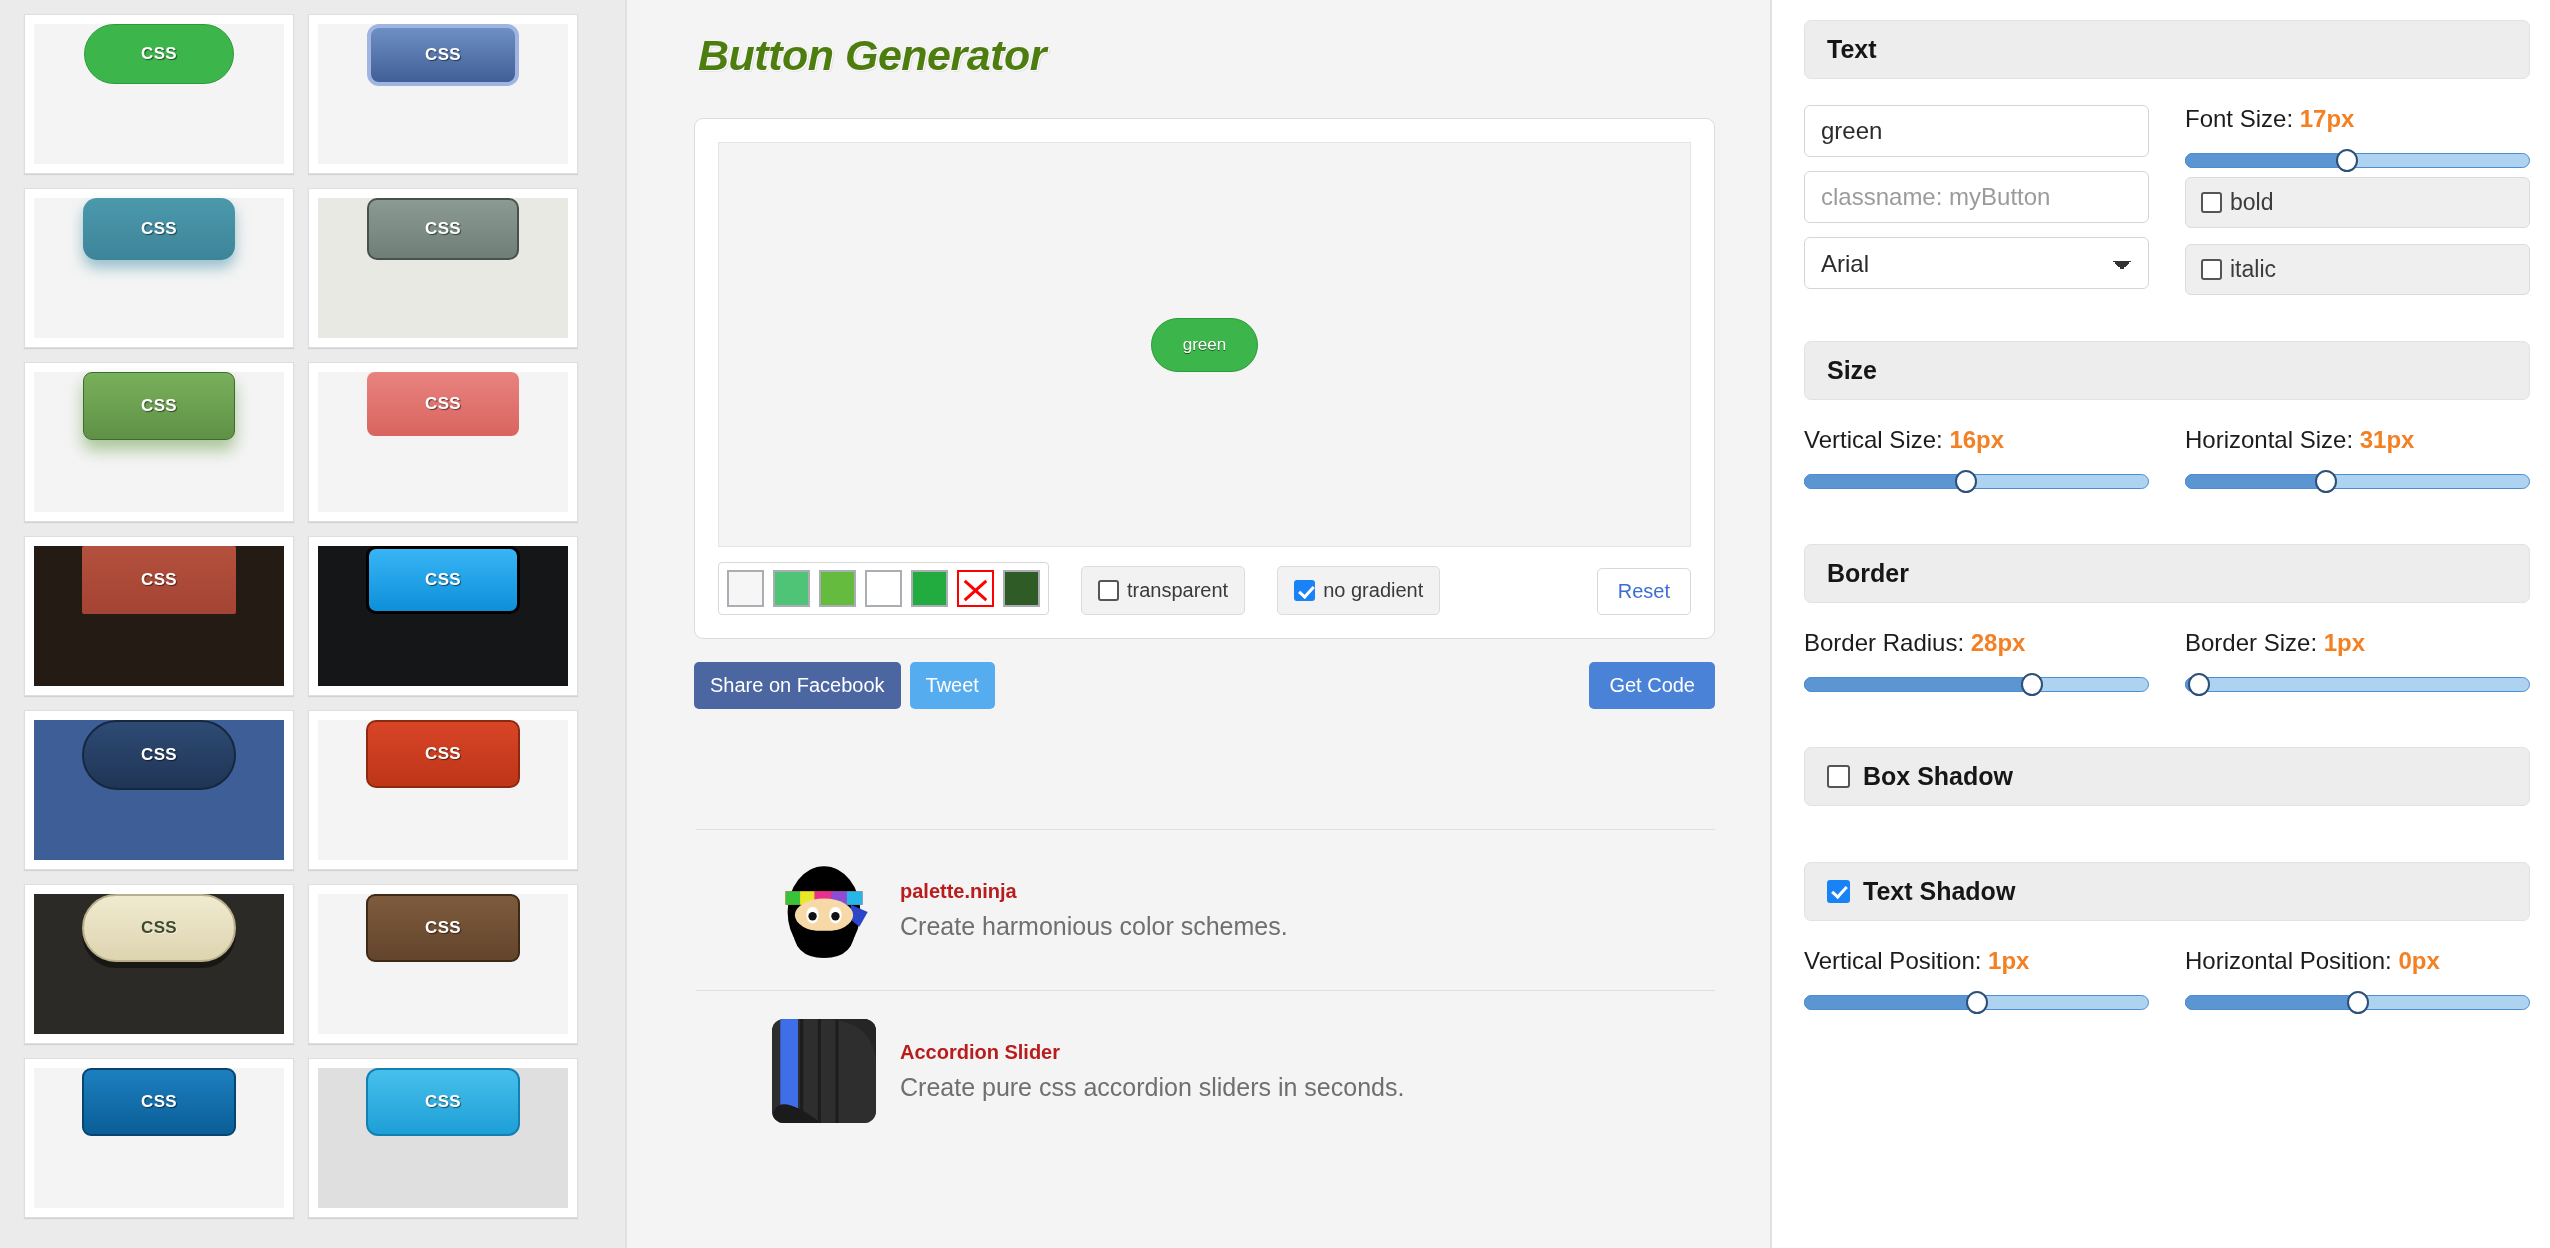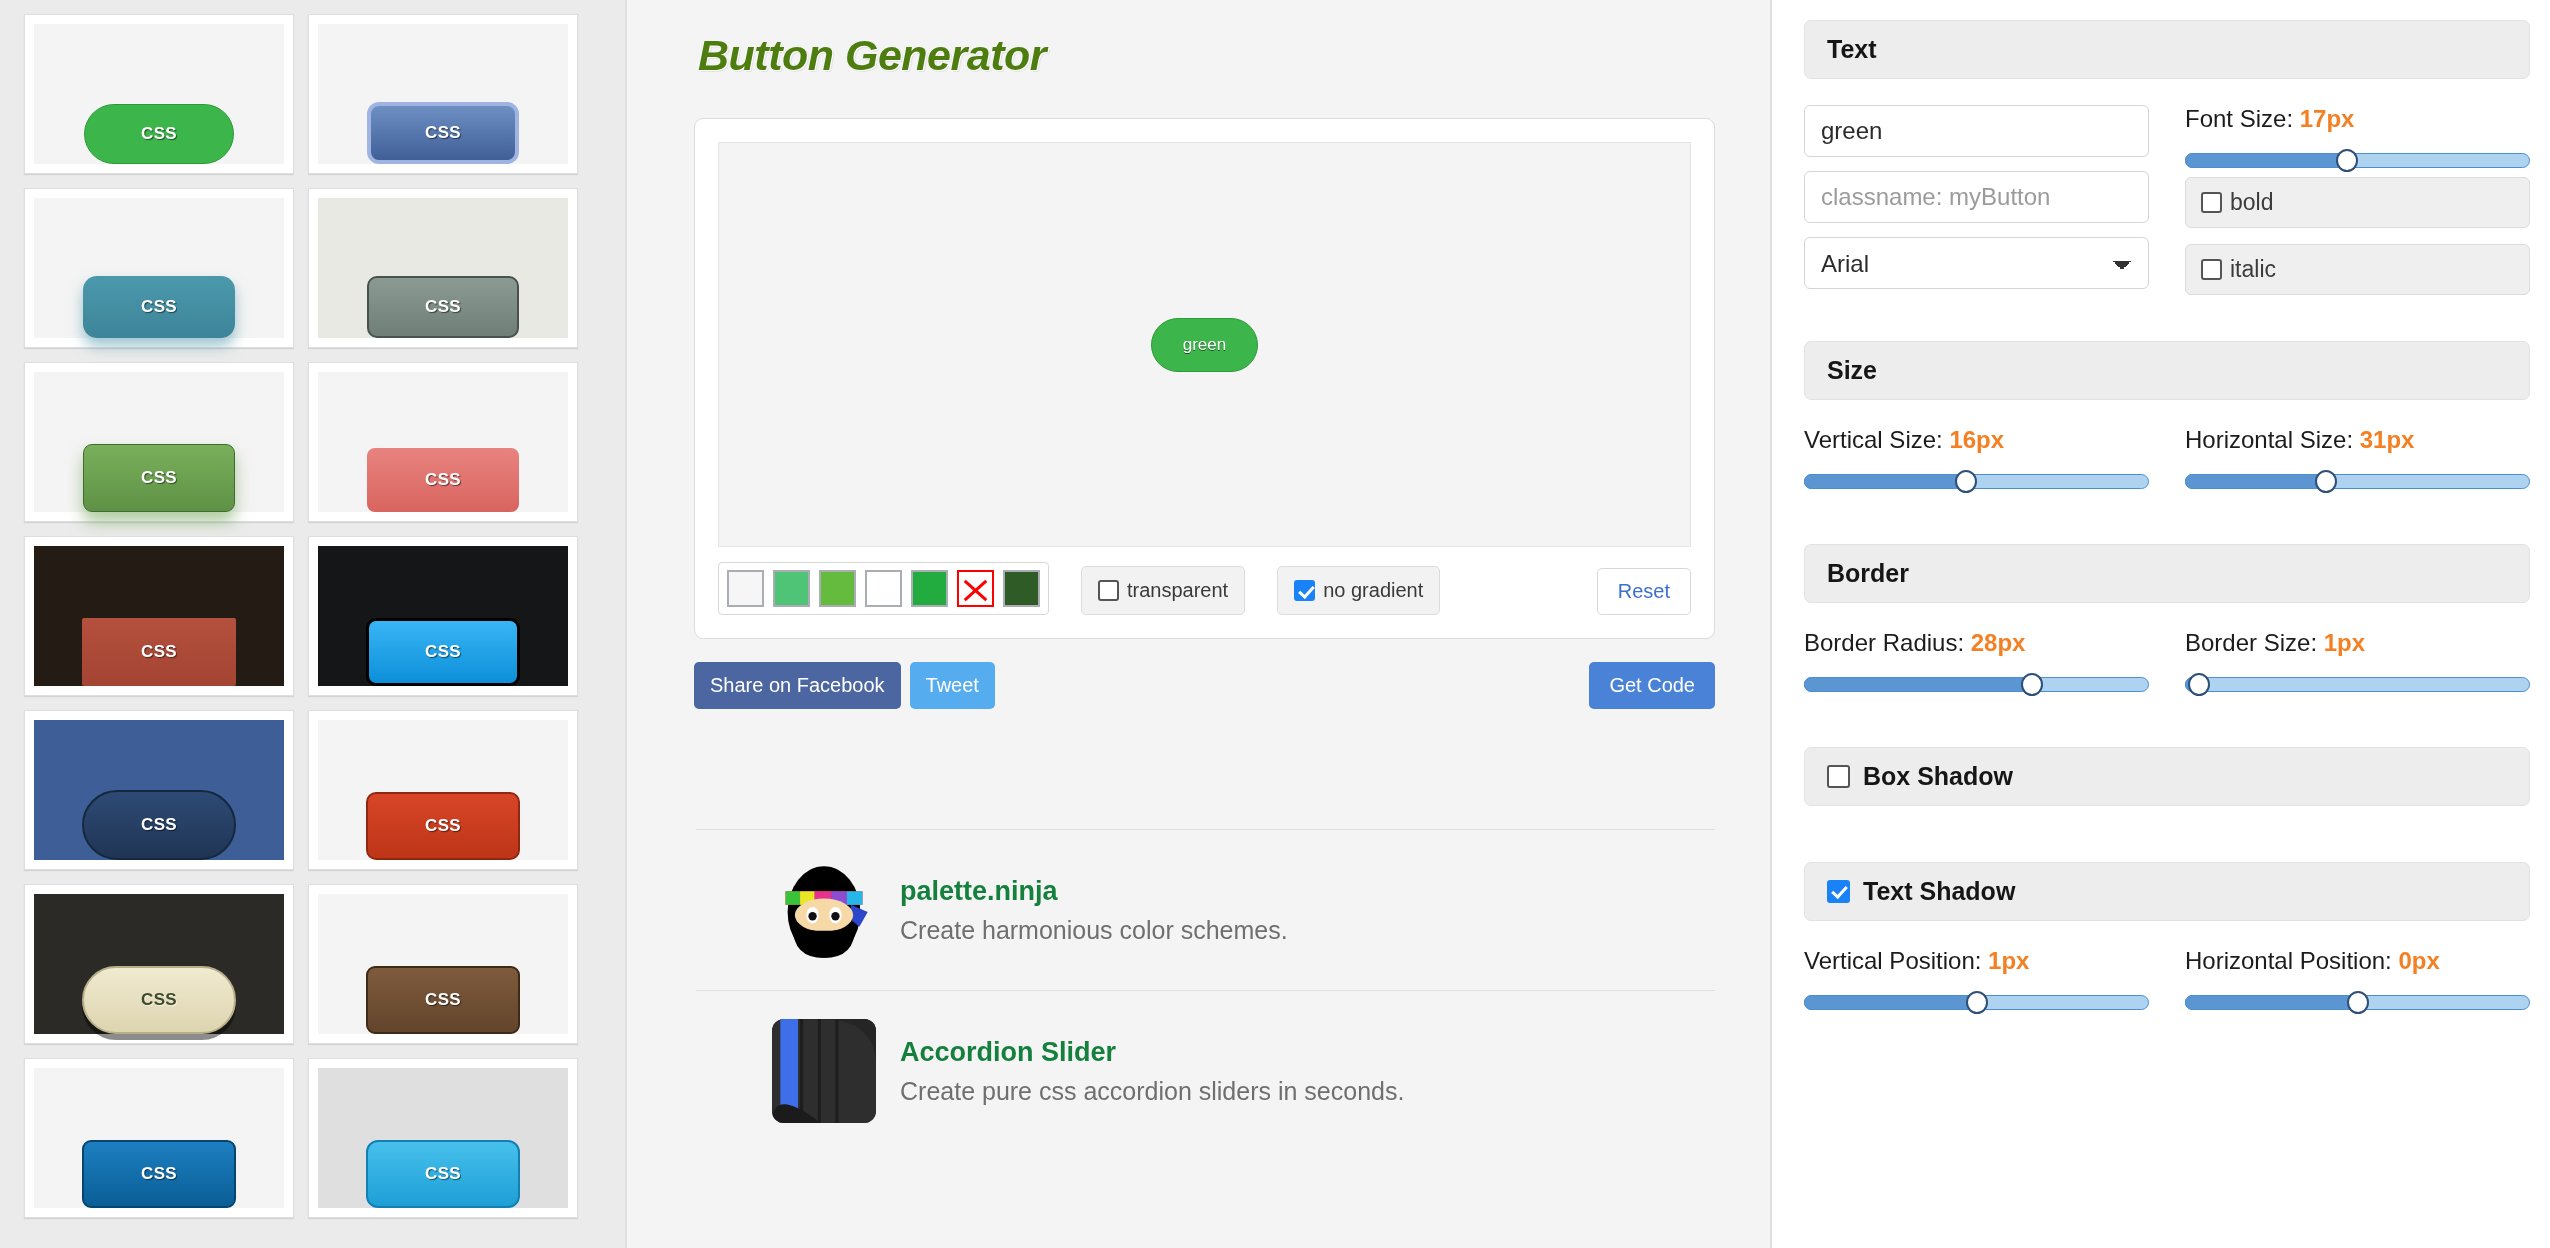--- a/index.html
+++ b/index.html
@@ -24,21 +24,21 @@
   }
   .gcard {
     width: 270px; height: 160px;
     background: #ffffff;
     border: 1px solid #dedede;
     box-shadow: 0 1px 1px rgba(0,0,0,.10);
     padding: 9px;
   }
   .gstage {
     width: 100%; height: 100%;
-    display: flex; align-items: flex-end; justify-content: center;
+    display: flex; align-items: flex-start; justify-content: center;
   }
   .gbtn {
     font-family: "Liberation Sans", sans-serif;
     font-weight: bold; font-size: 17px;
     color: #fff;
     text-shadow: 1px 1px 1px rgba(0,0,0,.55);
     display: flex; align-items: center; justify-content: center;
     letter-spacing: .3px;
   }
 
@@ -141,21 +141,21 @@
   .tw { background: #55acee; margin-left: 9px; }
   .gc { background: #4a82d8; margin-left: auto; padding: 12px 20px; }
 
   .promos { margin-top: 120px; }
   .promo-sep { height: 1px; background: #e0e0e0; margin-left: 2px; }
   .promo {
     display: flex; align-items: center; gap: 24px;
     padding: 28px 0 28px 78px;
   }
   .promo-txt h3 {
-    font-size: 27px; color: #15803d; font-weight: bold;
+    font-size: 20px; color: #b91c1c; font-weight: bold;
     margin-bottom: 9px;
   }
   .promo-txt p { font-size: 25px; color: #6f6f6f; }
 
   .ninja { width: 104px; height: 104px; flex: 0 0 104px; }
   .accico {
     width: 104px; height: 104px; flex: 0 0 104px;
     border-radius: 12px; overflow: hidden; background: #2d2d2d;
   }
 

